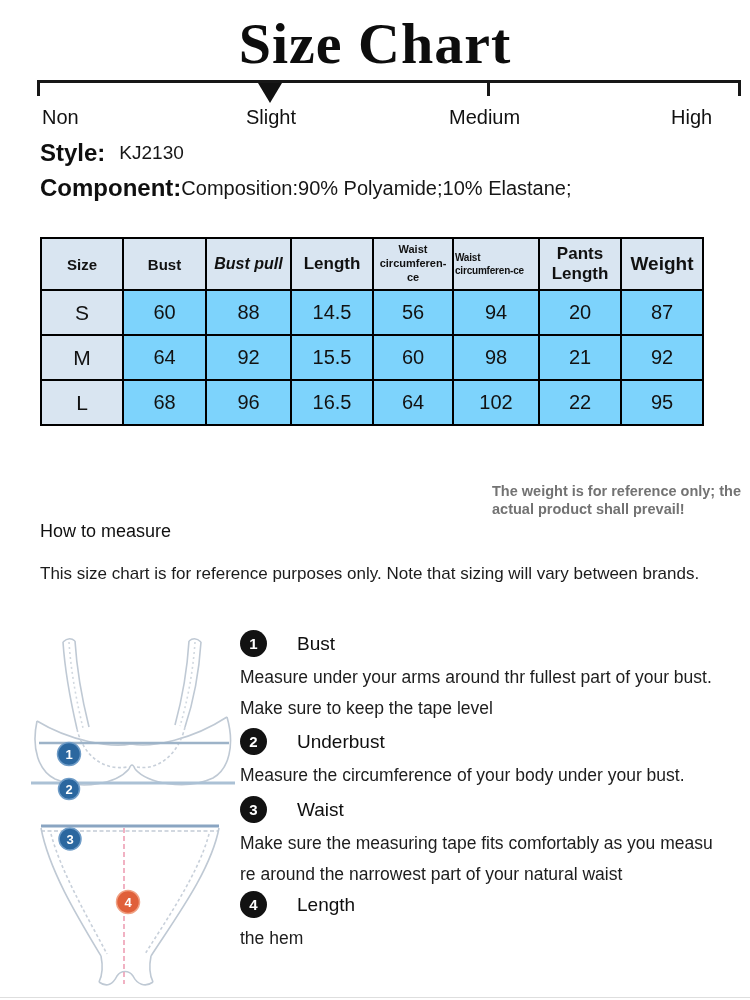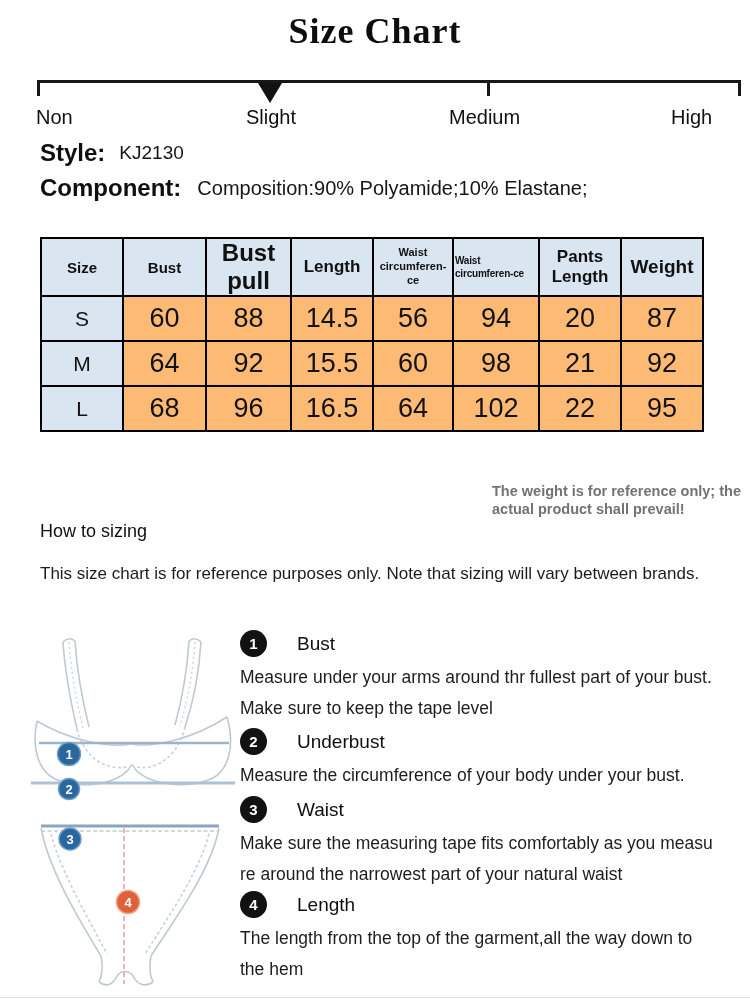--- a/index.html
+++ b/index.html
@@ -3,51 +3,51 @@
 <meta charset="utf-8">
 <style>
   html,body{margin:0;padding:0;background:#fff;}
   #page{
     position:relative;width:750px;height:1000px;background:#ffffff;
     font-family:"Liberation Sans",sans-serif;color:#1b1b1b;overflow:hidden;
   }
   
   .title{
     position:absolute;top:10px;left:0;width:100%;text-align:center;
-    font-family:"Liberation Serif",serif;font-size:36px;font-weight:700;color:#0d0d0d;
+    font-family:"Liberation Serif",serif;font-size:58px;font-weight:700;color:#0d0d0d;
     letter-spacing:1px;
   }
   
   .scale-line{position:absolute;left:37px;top:80px;width:704px;height:3px;background:#171717;}
   .scale-tick{position:absolute;top:80px;width:3px;height:16px;background:#171717;}
   .tick-left{left:37px;} .tick-mid{left:487px;} .tick-right{left:738px;}
   .scale-tri{
     position:absolute;left:258px;top:83px;width:0;height:0;
     border-left:12px solid transparent;border-right:12px solid transparent;border-top:20px solid #111;
   }
   .scale-label{position:absolute;top:106px;font-size:20px;color:#111;}
-  .lbl-non{left:36px;text-align:right;} .lbl-slight{left:246px;} .lbl-medium{left:449px;} .lbl-high{left:671px;}
+  .lbl-non{left:42px;text-align:right;} .lbl-slight{left:246px;} .lbl-medium{left:449px;} .lbl-high{left:671px;}
   
   .info-row{position:absolute;left:40px;display:flex;align-items:center;}
   .row-style{top:139px;gap:14px;}
-  .row-component{top:174px;gap:16px;}
+  .row-component{top:174px;gap:0;}
   .info-label{font-size:24px;font-weight:700;color:#0f0f0f;}
   .row-style .info-value{font-size:19px;color:#161616;}
   .row-component .info-value{font-size:20px;color:#161616;}
   
   table.size-table{
     position:absolute;left:40px;top:237px;width:662px;
     border-collapse:collapse;table-layout:fixed;
   }
   .size-table th,.size-table td{border:2px solid #000;text-align:center;padding:0;overflow:hidden;}
   .size-table thead th{background:#d9e5f1;height:50px;font-weight:700;color:#111;}
   .size-table tbody tr{height:45px;}
-  .size-table tbody td{font-size:27px;font-weight:400;color:#121212;background:#fdba74;}
+  .size-table tbody td{font-size:20px;font-weight:400;color:#121212;background:#7dd3fc;}
   .size-table tbody td.size-cell{background:#d9e5f1;font-size:21px;}
-  th.c0{font-size:15px;} th.c1{font-size:15px;} th.c2{font-size:24px;}
+  th.c0{font-size:15px;} th.c1{font-size:15px;} th.c2{font-size:16px;font-style:italic;}
   th.c3{font-size:17px;}
   th.c4{font-size:11px;line-height:1.25;padding:0 2px;}
   th.c5{font-size:10px;font-weight:400;text-align:left;line-height:1.3;padding:0 1px;letter-spacing:-0.2px;}
   th.c6{font-size:17px;line-height:1.2;}
   th.c7{font-size:19px;}
   
   .weight-note{
     position:absolute;left:492px;top:483px;width:252px;
     font-size:14.5px;font-weight:700;line-height:17.5px;color:#737373;
   }
@@ -153,21 +153,21 @@
         <td>95</td>
       </tr>
     </tbody>
   </table>
 
   <div class="weight-note">
     <div>The weight is for reference only; the</div>
     <div>actual product shall prevail!</div>
   </div>
 
-  <div class="howto-heading">How to sizing</div>
+  <div class="howto-heading">How to measure</div>
   <div class="disclaimer">This size chart is for reference purposes only. Note that sizing will vary between brands.</div>
 
   <svg class="illu illu-bra" width="215" height="172" viewBox="0 0 215 172">
     <g stroke="#bfc9d4" fill="none" stroke-width="1.6">
       <path d="M38,9 C40,40 46,70 52,96"></path>
       <path d="M50,8 C52,40 58,70 64,94"></path>
       <path d="M38,9 Q44,3 50,8"></path>
       <path d="M176,9 C174,40 168,70 160,94"></path>
       <path d="M164,8 C162,40 156,70 150,92"></path>
       <path d="M164,8 Q170,3 176,9"></path>
@@ -246,19 +246,18 @@
       <div>re around the narrowest part of your natural waist</div>
     </div>
   </div>
 
   <div class="measure-item it4">
     <div class="item-header">
       <span class="num-badge">4</span>
       <span class="item-title">Length</span>
     </div>
     <div class="item-lines">
-      <div>The length from the top of the garment,all the way down to</div>
       <div>the hem</div>
     </div>
   </div>
 
   <div class="bottom-edge"></div>
 </div>
 
 </body></html>

